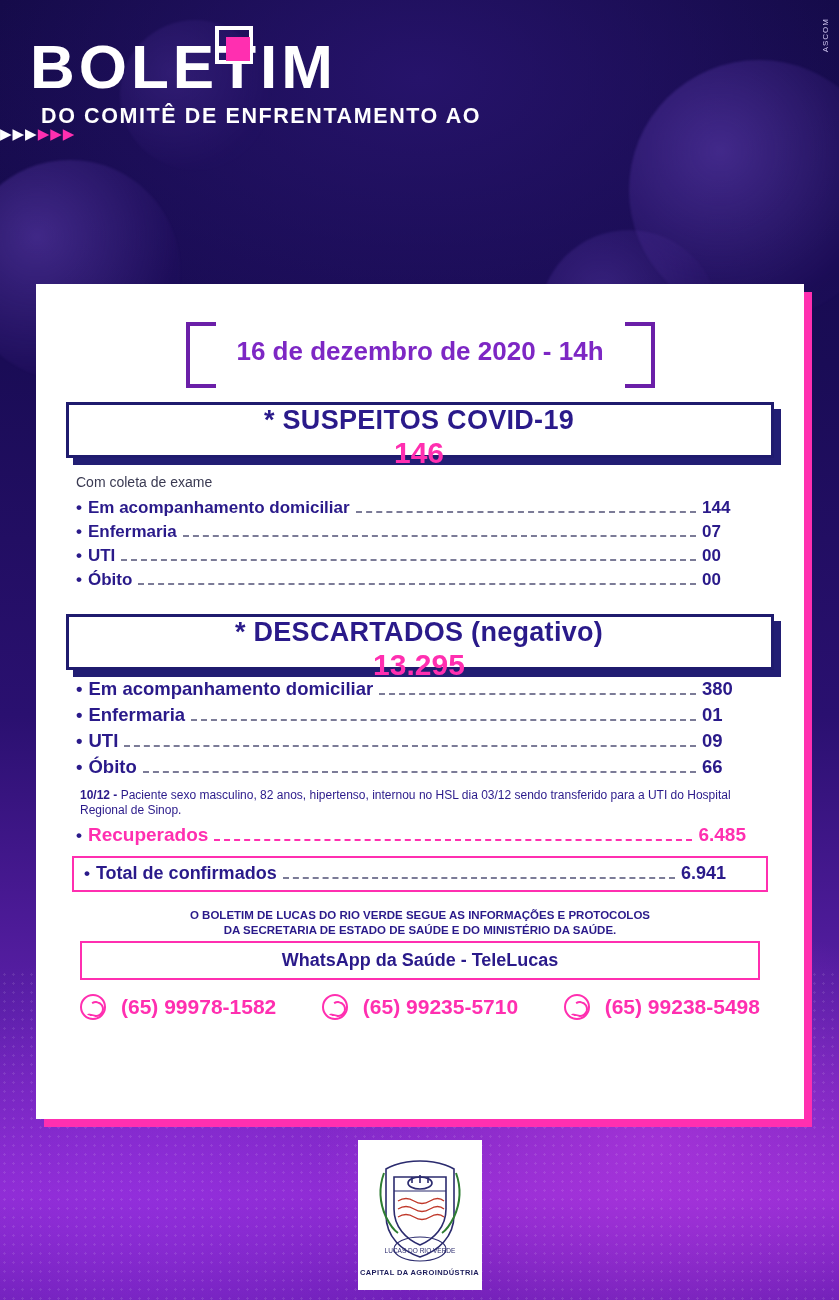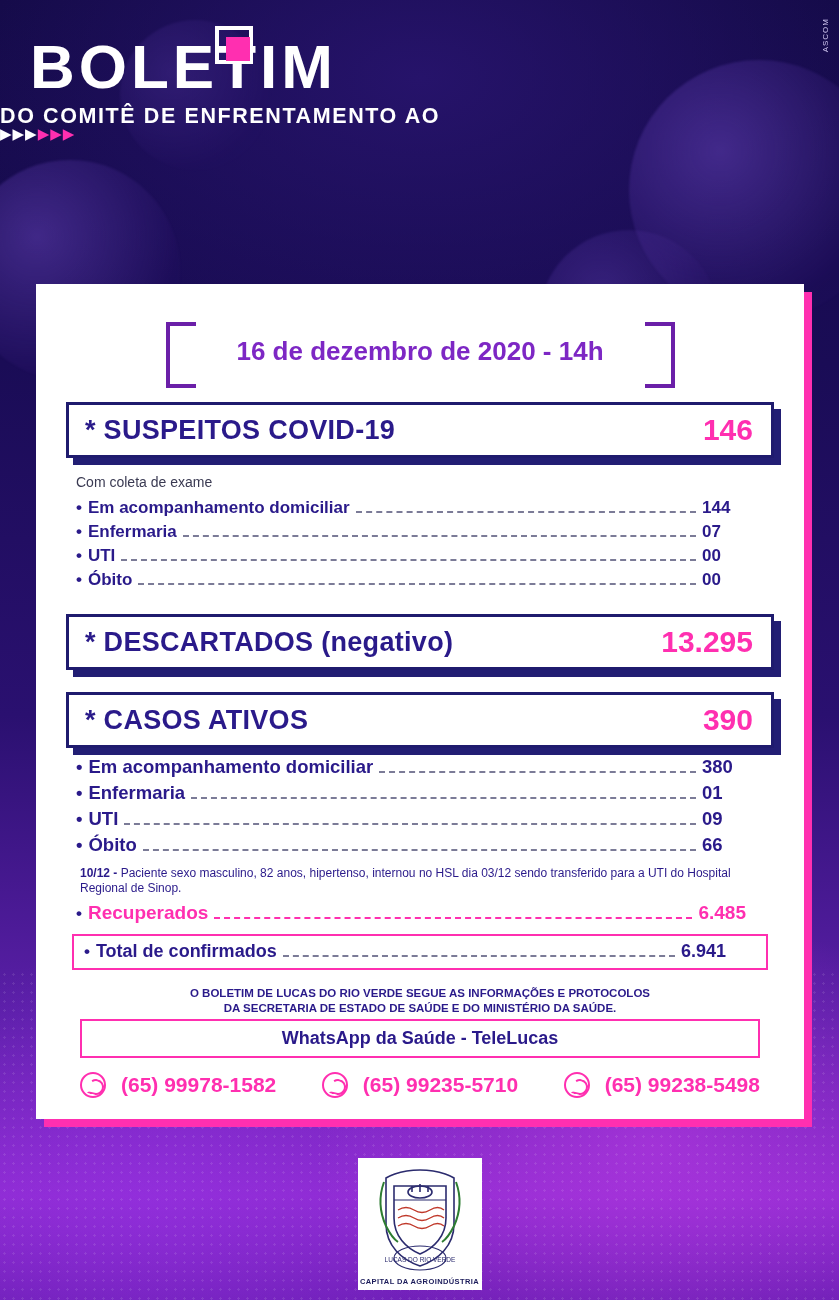--- a/index.html
+++ b/index.html
@@ -55,20 +55,21 @@
     content: ""; position: absolute; left: 7px; top: 7px;
     width: 24px; height: 24px; background: #ff2fb0;
   }
   .t-boletim {
     color: #fff; font-weight: bold; font-size: 62px; letter-spacing: 4px;
     line-height: 62px; padding-left: 30px;
   }
   .t-sub {
     color: #fff; font-weight: bold; font-size: 21.5px; letter-spacing: 1.6px;
     margin-top: 6px;
+    padding-left: 41px;
   }
   .t-corona {
     font-weight: bold; font-size: 58px; letter-spacing: 1px; line-height: 66px;
     margin-top: 2px;
   }
   .t-corona .w { color: #ffffff; }
   .t-corona .p { color: #ff2fb0; }
   .arrows { margin-top: -4px; color: #ffffff; font-size: 15px; letter-spacing: 1px; }
   .arrows span:nth-child(n+4) { color: #ff2fb0; }
 
@@ -82,38 +83,39 @@
     position: absolute; left: 44px; top: 292px;
     width: 768px; height: 835px;
     background: #ff2fb0;
     z-index: 0;
   }
   .card { z-index: 1; }
 
   .inner { padding: 0 30px; }
 
   
-  .datewrap { position: relative; margin: 38px auto 0; width: 509px; height: 58px; }
+  .datewrap { position: relative; margin: 38px auto 0; width: 469px; height: 58px; }
   .datewrap:before, .datewrap:after {
     content: ""; position: absolute; top: 0; width: 26px; height: 58px;
     border-top: 4px solid #6b1fa8; border-bottom: 4px solid #6b1fa8;
   }
   .datewrap:before { left: 0; border-left: 4px solid #6b1fa8; }
   .datewrap:after { right: 0; border-right: 4px solid #6b1fa8; }
   .date {
     text-align: center; line-height: 58px; color: #7d27c4;
     font-size: 26px; font-weight: bold;
   }
 
   
   .bar {
     position: relative; margin-top: 22px; height: 56px;
     border: 3px solid #1f1b6e;
     display: flex; align-items: center; justify-content: space-between;
     padding: 0 18px 0 16px;
+    flex-direction: column;
   }
   .bar .lbl { color: #2a1a8a; font-size: 27px; font-weight: bold; letter-spacing: .3px; }
   .bar .val { color: #ff2fb0; font-size: 30px; font-weight: bold; }
   .bar-shadow-navy { box-shadow: 7px 7px 0 #221e74; }
 
   .note { color: #3a3a52; font-size: 14px; margin: 16px 0 4px 10px; }
 
   .rows { margin: 6px 0 0 10px; }
   .row {
     display: flex; align-items: baseline;
@@ -167,21 +169,21 @@
   .wa:after {
     content: ""; position: absolute; left: 6px; top: 5px;
     width: 12px; height: 12px; border-radius: 50% 50% 50% 0;
     border: 2.5px solid #ff2fb0; border-left-color: transparent;
     transform: rotate(12deg);
   }
 
   
   .crest {
     position: absolute; left: 50%; transform: translateX(-50%);
-    bottom: 10px; width: 124px; height: 132px; background: #fff;
+    bottom: 10px; width: 124px; height: 150px; background: #fff;
     display: flex; flex-direction: column; align-items: center; justify-content: center;
   }
   .crest svg { display: block; }
   .crest .cap {
     font-size: 7.5px; color: #1b1b5a; font-weight: bold; letter-spacing: .4px; margin-top: 3px;
   }
 </style>
 </head>
 <body>
 
@@ -244,24 +246,20 @@
           <span class="dots-line"></span>
           <span class="num">00</span>
         </div>
       </div>
 
       <div class="bar bar-shadow-navy">
         <div class="lbl">* DESCARTADOS (negativo)</div>
         <div class="val">13.295</div>
       </div>
 
-      <div class="bar bar-shadow-navy">
-        <div class="lbl">* CASOS ATIVOS</div>
-        <div class="val">390</div>
-      </div>
 
       <div class="rows">
         <div class="row big">
           <span class="bullet">•</span>
           <span class="name">Em acompanhamento domiciliar</span>
           <span class="dots-line"></span>
           <span class="num">380</span>
         </div>
         <div class="row big">
           <span class="bullet">•</span>

